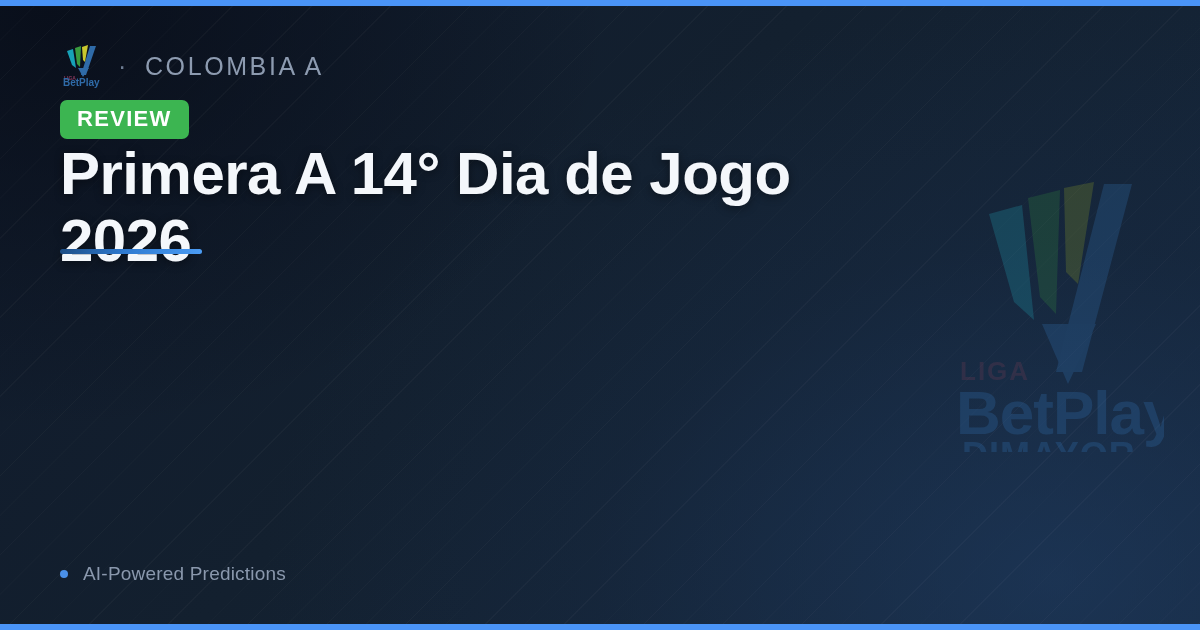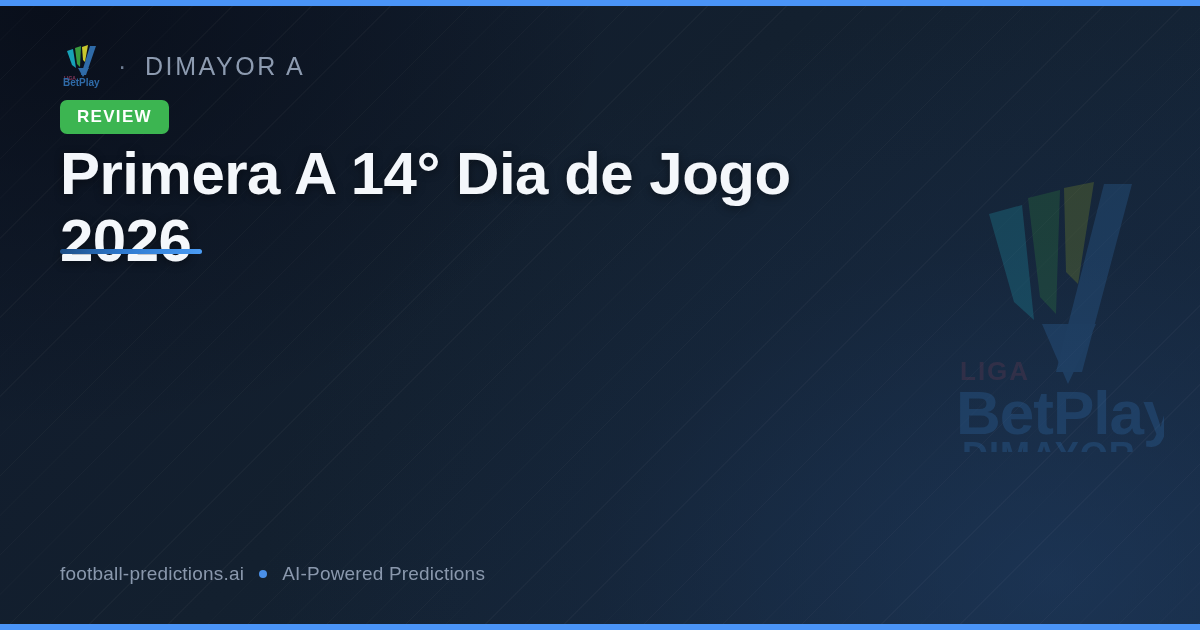--- a/index.html
+++ b/index.html
@@ -112,21 +112,21 @@
     margin: 0 2px;
   }
 
   .badge {
     position: absolute;
     top: 100px;
     left: 0;
     display: inline-block;
     background: #3cb551;
     color: #ffffff;
-    font-size: 17px;
+    font-size: 22px;
     font-weight: 700;
     letter-spacing: 1.3px;
     padding: 8px 17px 9px 17px;
     border-radius: 7px;
     line-height: 1;
   }
 
   .headline {
     position: absolute;
     top: 140px;
@@ -217,29 +217,28 @@
           <path d="M30 2 L36 2 L26 31 L21 31 Z" fill="#2f6ba8"></path>
           <path d="M18 24 L29 24 L23 33 Z" fill="#2f6ba8"></path>
           <path d="M7 7 L13 5 L16 24 L12 21 Z" fill="#17a2b8"></path>
           <path d="M15 4 L21 2 L20 23 L17 20 Z" fill="#3a9b3f"></path>
           <path d="M22 3 L28 1 L25 18 L23 16 Z" fill="#c9c82e"></path>
           <text x="4" y="36" font-family="Liberation Sans, sans-serif" font-size="5" font-weight="700" fill="#8a3a5e">LIGA</text>
           <text x="3" y="42" font-family="Liberation Sans, sans-serif" font-size="10" font-weight="700" fill="#2f6ba8">BetPlay</text>
         </svg>
       </span>
       <span class="league-sep">·</span>
-      <span class="league-name">DIMAYOR A</span>
+      <span class="league-name">COLOMBIA A</span>
     </div>
 
     <span class="badge">REVIEW</span>
 
     <h1 class="headline">Primera A 14° Dia de Jogo 2026</h1>
 
     <div class="accent-line"></div>
 
     <div class="footer">
-      <span class="footer-site">football-predictions.ai</span>
       <span class="footer-dot"></span>
       <span class="footer-tag">AI-Powered Predictions</span>
     </div>
 
   </div>
 </div>
 
 </body></html>

